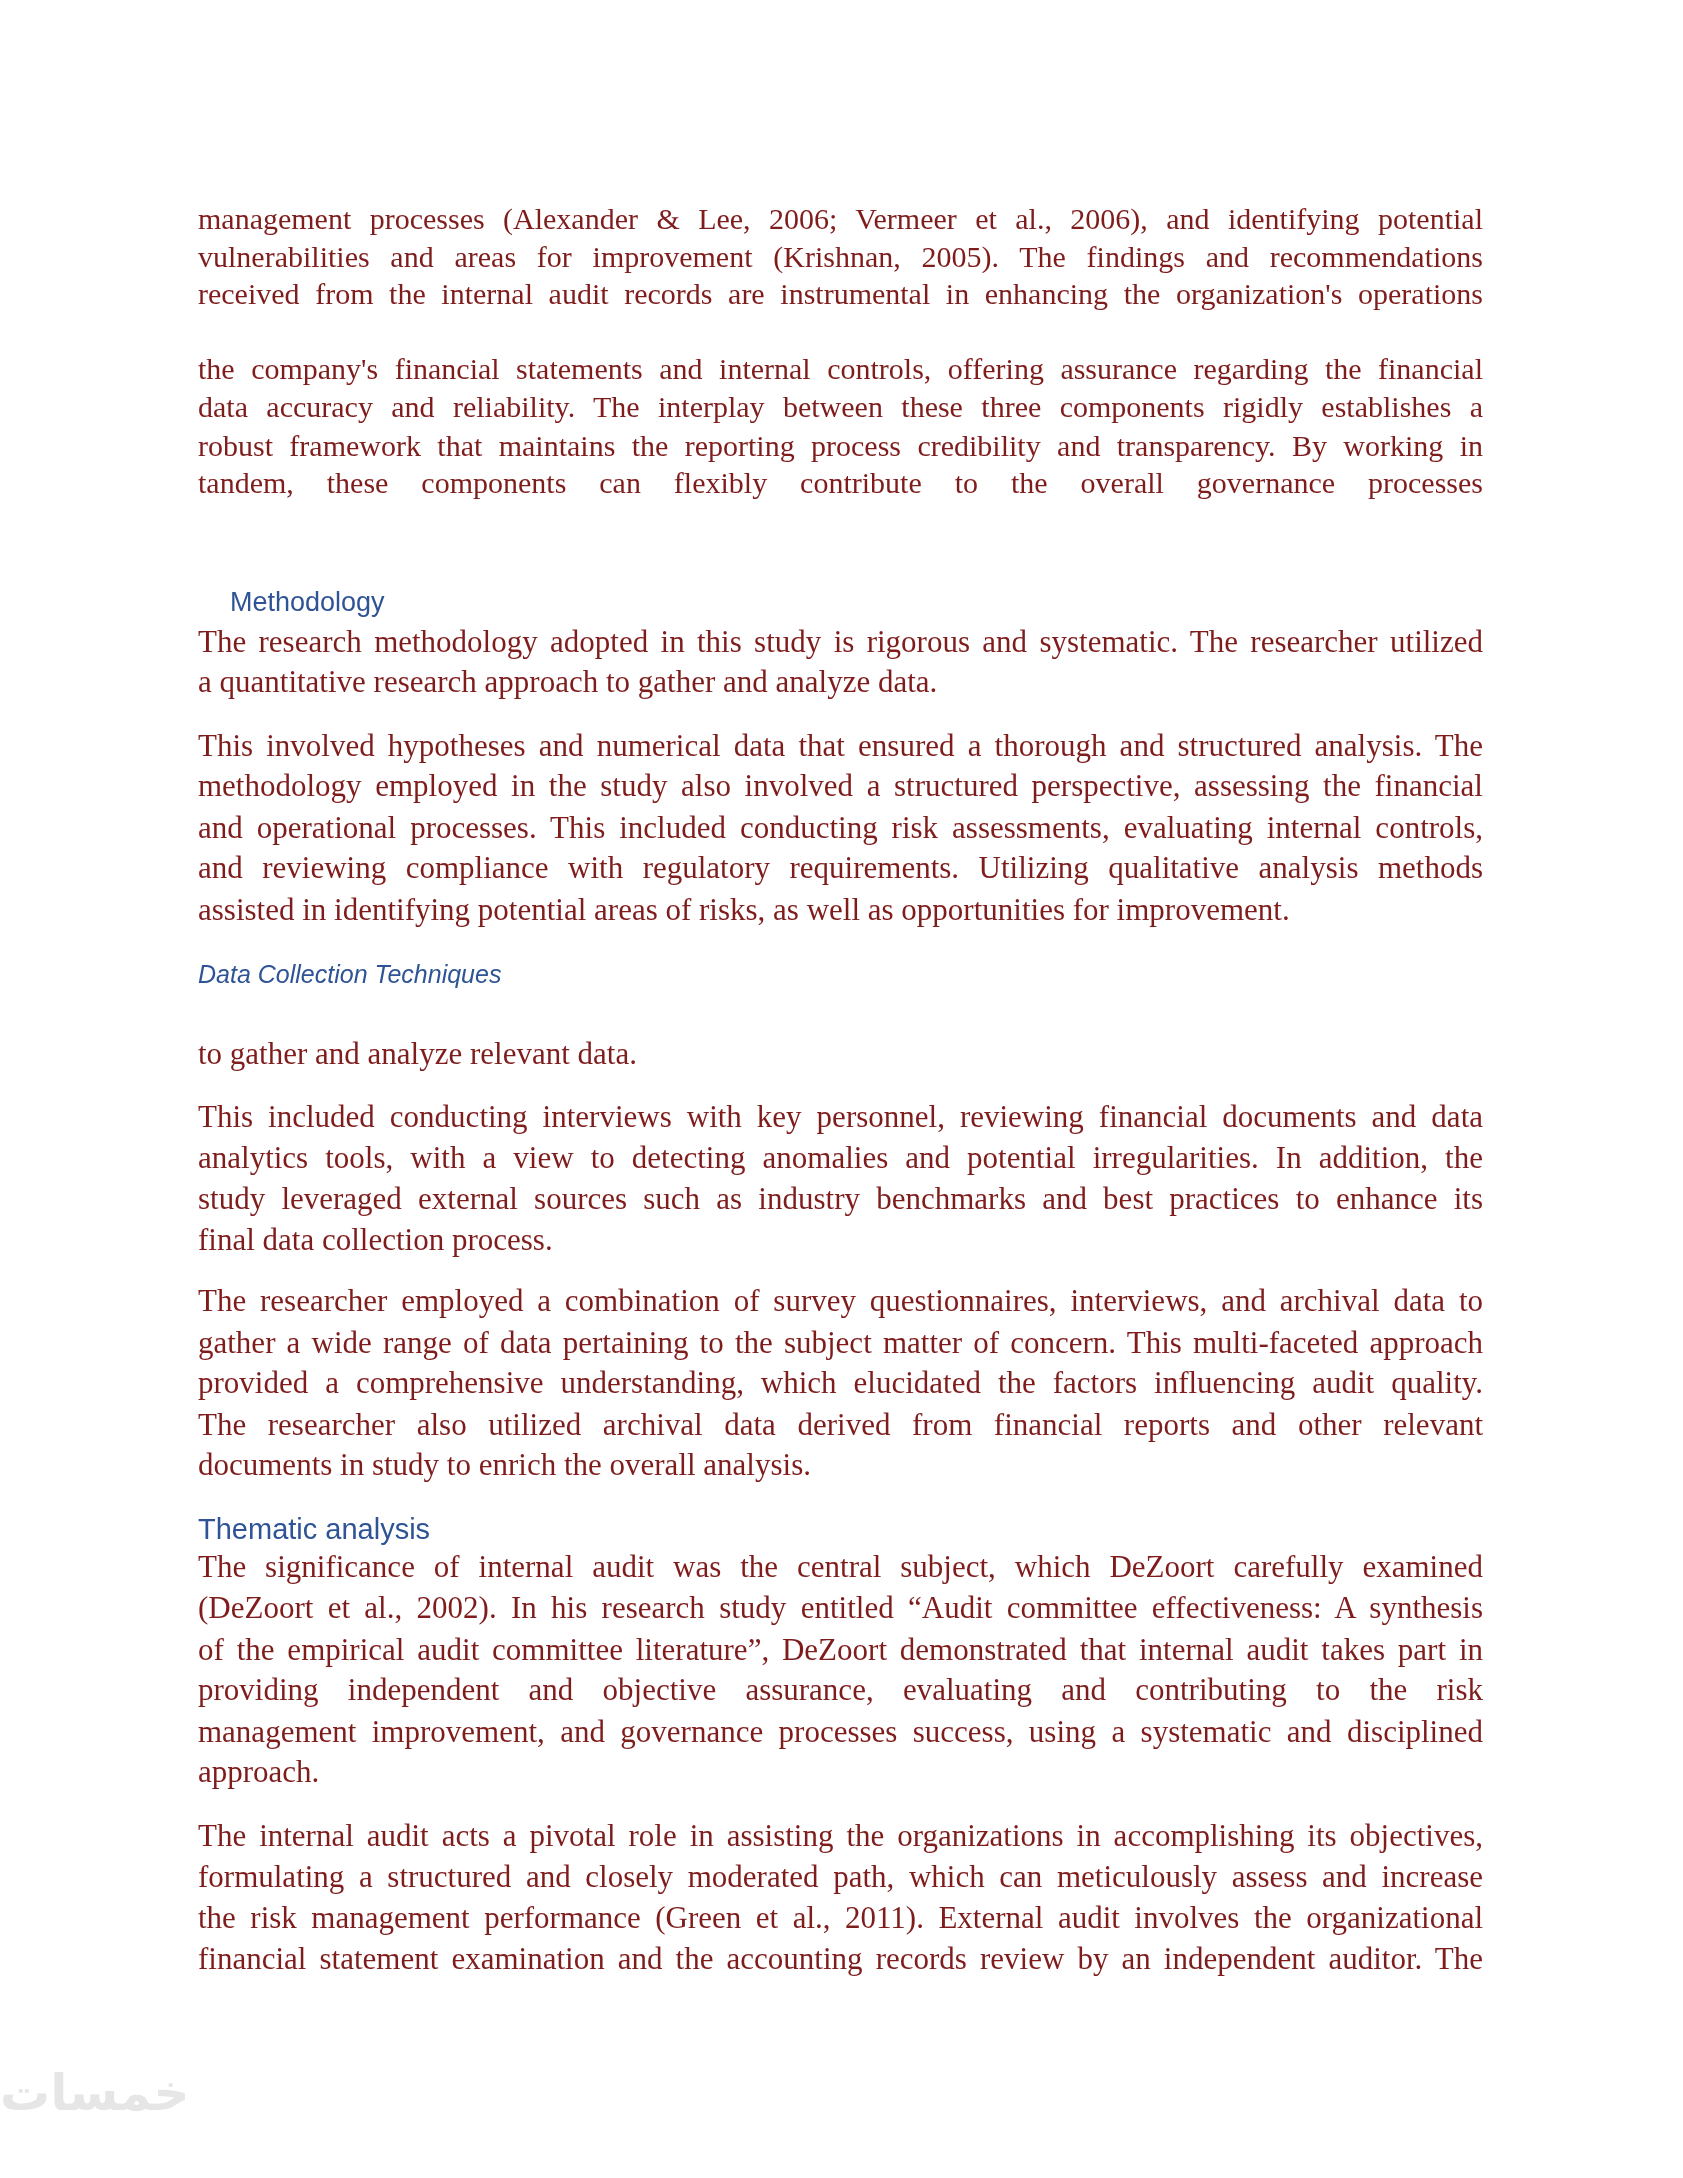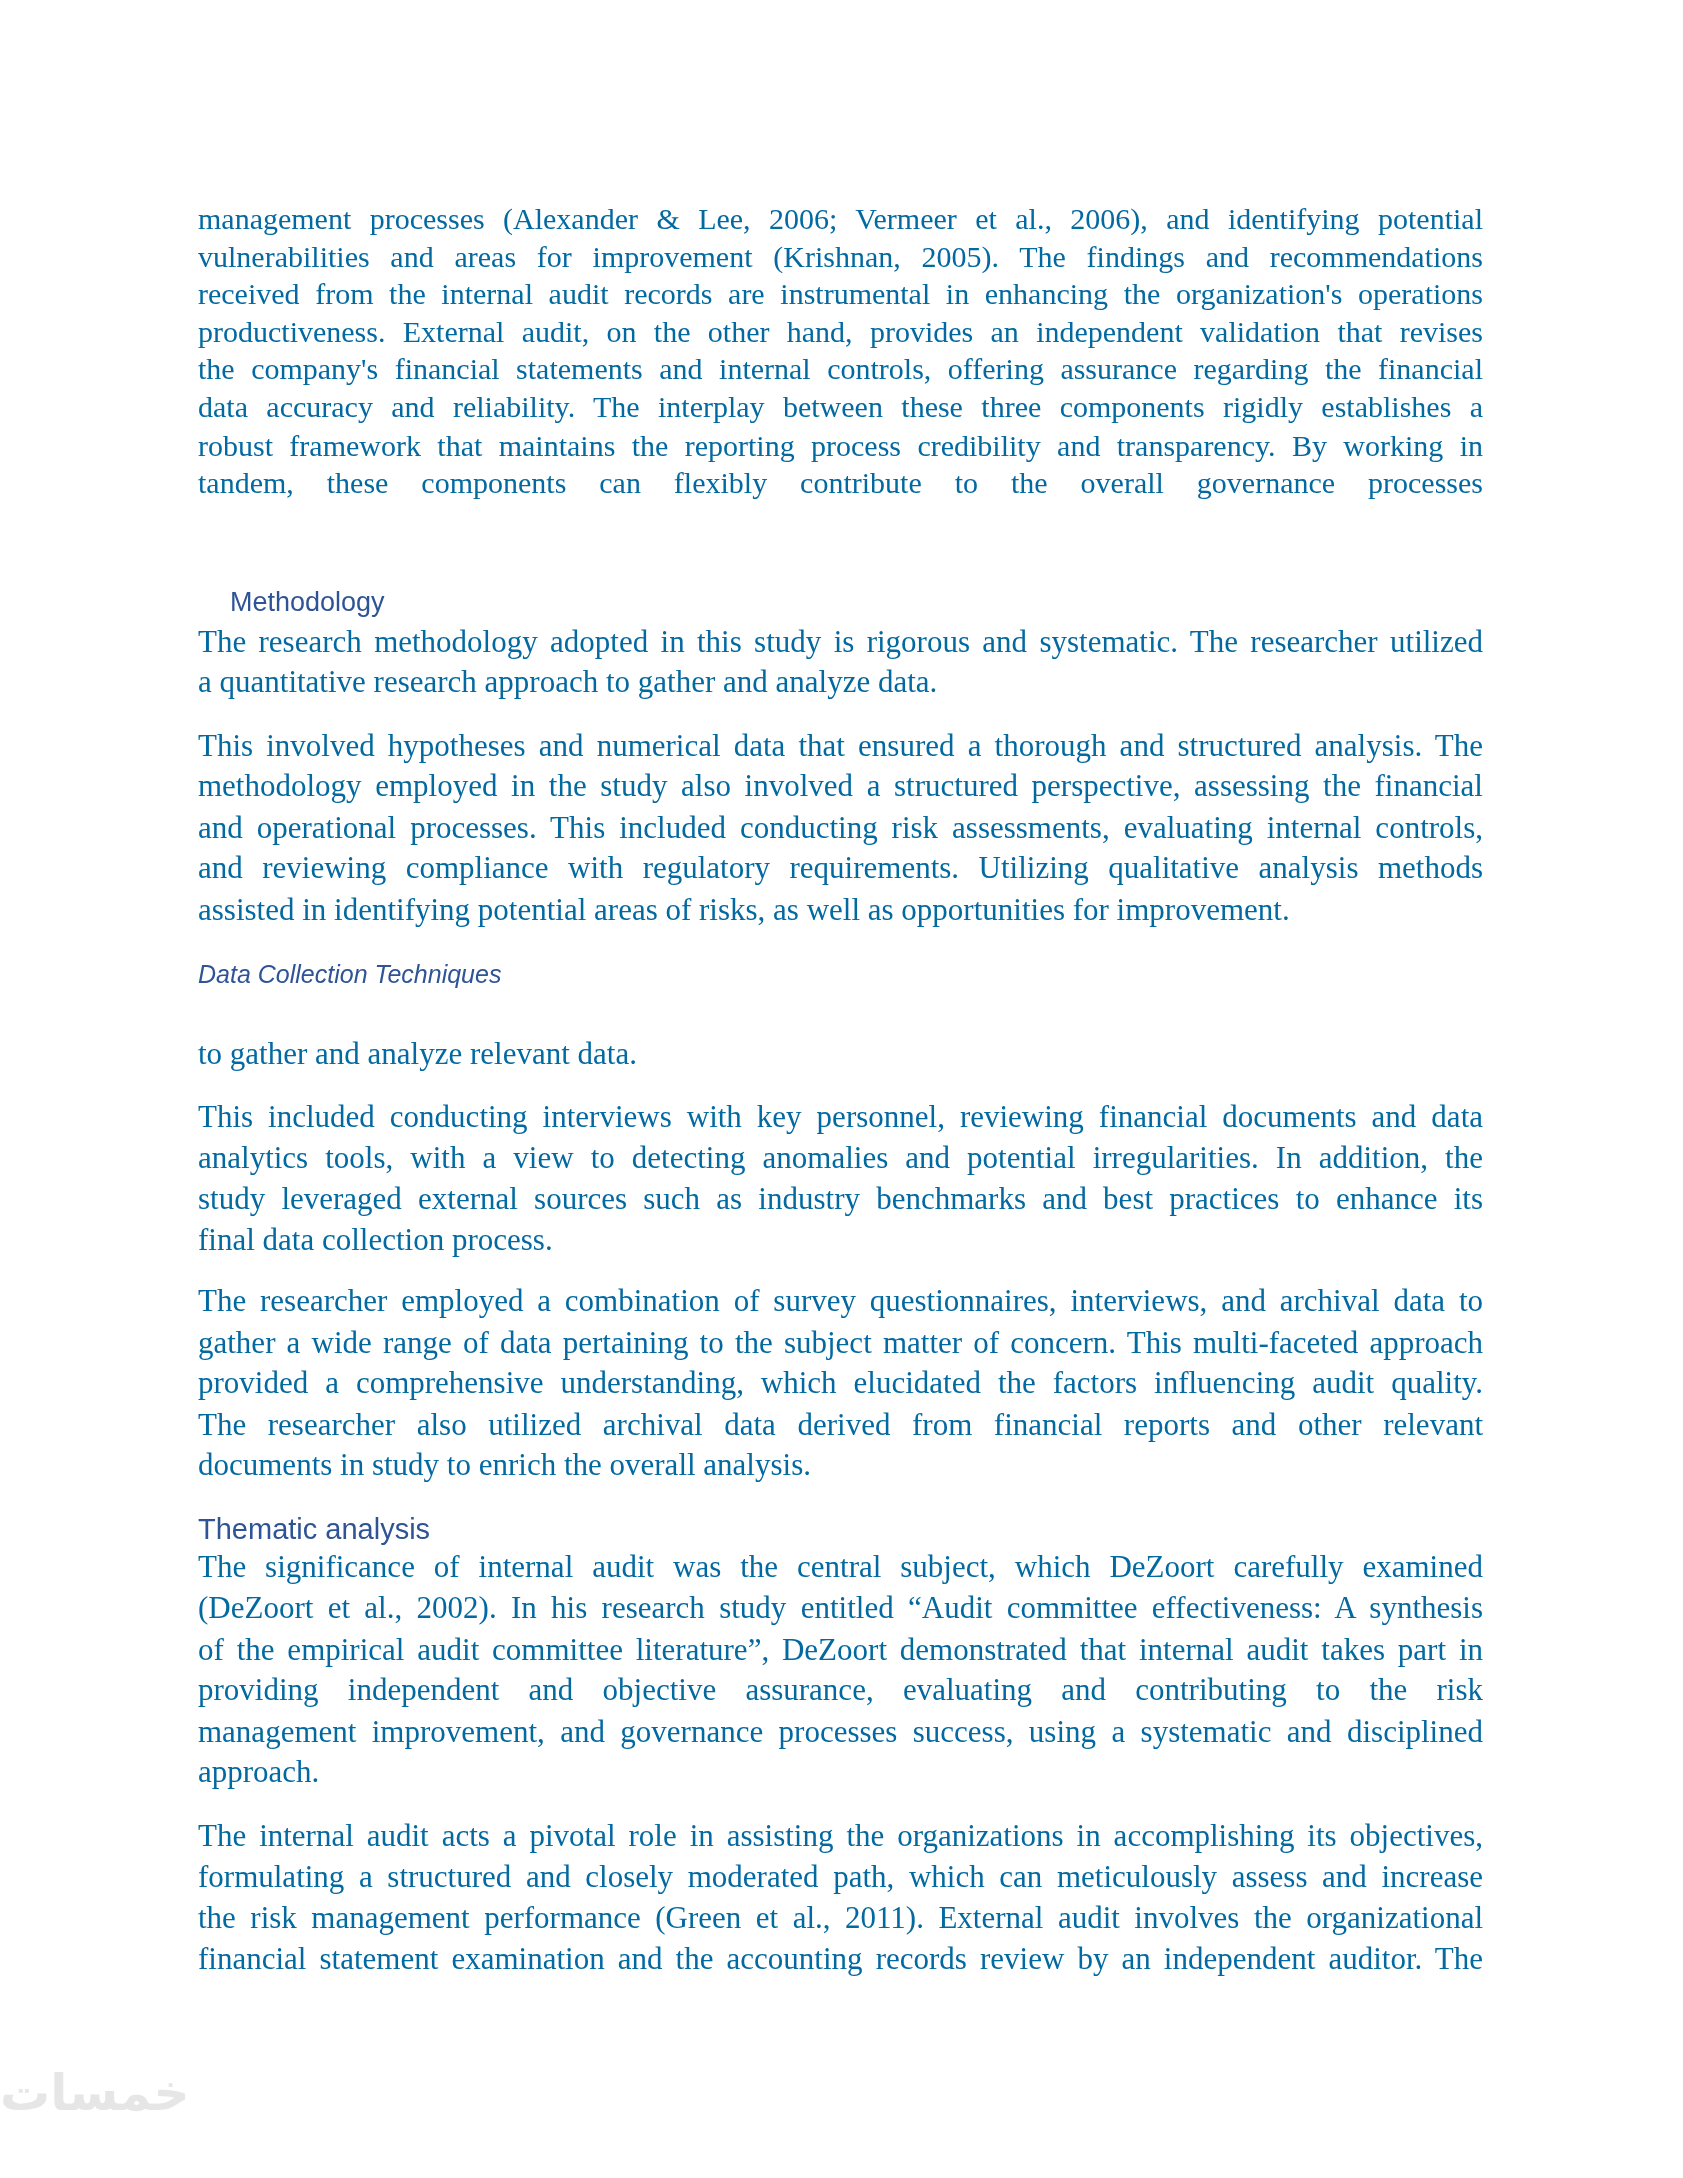--- a/index.html
+++ b/index.html
@@ -1,21 +1,21 @@
 <!DOCTYPE html>
 <html><head>
 <meta charset="utf-8">
 <style>
   html, body { margin: 0; padding: 0; background: #ffffff; }
   body { width: 1683px; height: 2178px; position: relative; overflow: hidden; }
   .page { position: absolute; left: 0; top: 0; width: 1683px; height: 2178px; background: #ffffff; }
   .line {
     position: absolute; left: 198px; width: 1285px;
     font-family: "Liberation Serif", "DejaVu Serif", serif;
-    color: #0369a1; white-space: nowrap;
+    color: #7f1d1d; white-space: nowrap;
     text-align: justify; text-align-last: justify;
     height: 40px; line-height: 40px;
   }
   .line.last { text-align-last: left; }
   .p1 { font-size: 30px; }
   .pb { font-size: 31px; }
   .heading {
     position: absolute; left: 198px;
     font-family: "Liberation Sans", "DejaVu Sans", sans-serif;
     color: #2f5496; height: 36px; line-height: 36px; white-space: nowrap;
@@ -30,21 +30,20 @@
   }
 </style>
 </head>
 <body>
 
 <div class="page">
 
   <div class="line p1" style="top:199px">management processes (Alexander &amp; Lee, 2006; Vermeer et al., 2006), and identifying potential</div>
   <div class="line p1" style="top:237px">vulnerabilities and areas for improvement (Krishnan, 2005). The findings and recommendations</div>
   <div class="line p1" style="top:274px">received from the internal audit records are instrumental in enhancing the organization's operations</div>
-  <div class="line p1" style="top:312px">productiveness. External audit, on the other hand, provides an independent validation that revises</div>
   <div class="line p1" style="top:387px">data accuracy and reliability. The interplay between these three components rigidly establishes a</div>
   <div class="line p1" style="top:349px">the company's financial statements and internal controls, offering assurance regarding the financial</div>
   <div class="line p1" style="top:426px">robust framework that maintains the reporting process credibility and transparency. By working in</div>
   <div class="line p1" style="top:463px">tandem, these components can flexibly contribute to the overall governance processes</div>
 
   <div class="heading h2" style="top:584px">Methodology</div>
 
   <div class="line pb" style="top:622px">The research methodology adopted in this study is rigorous and systematic. The researcher utilized</div>
   <div class="line pb last" style="top:662px">a quantitative research approach to gather and analyze data.</div>
 

